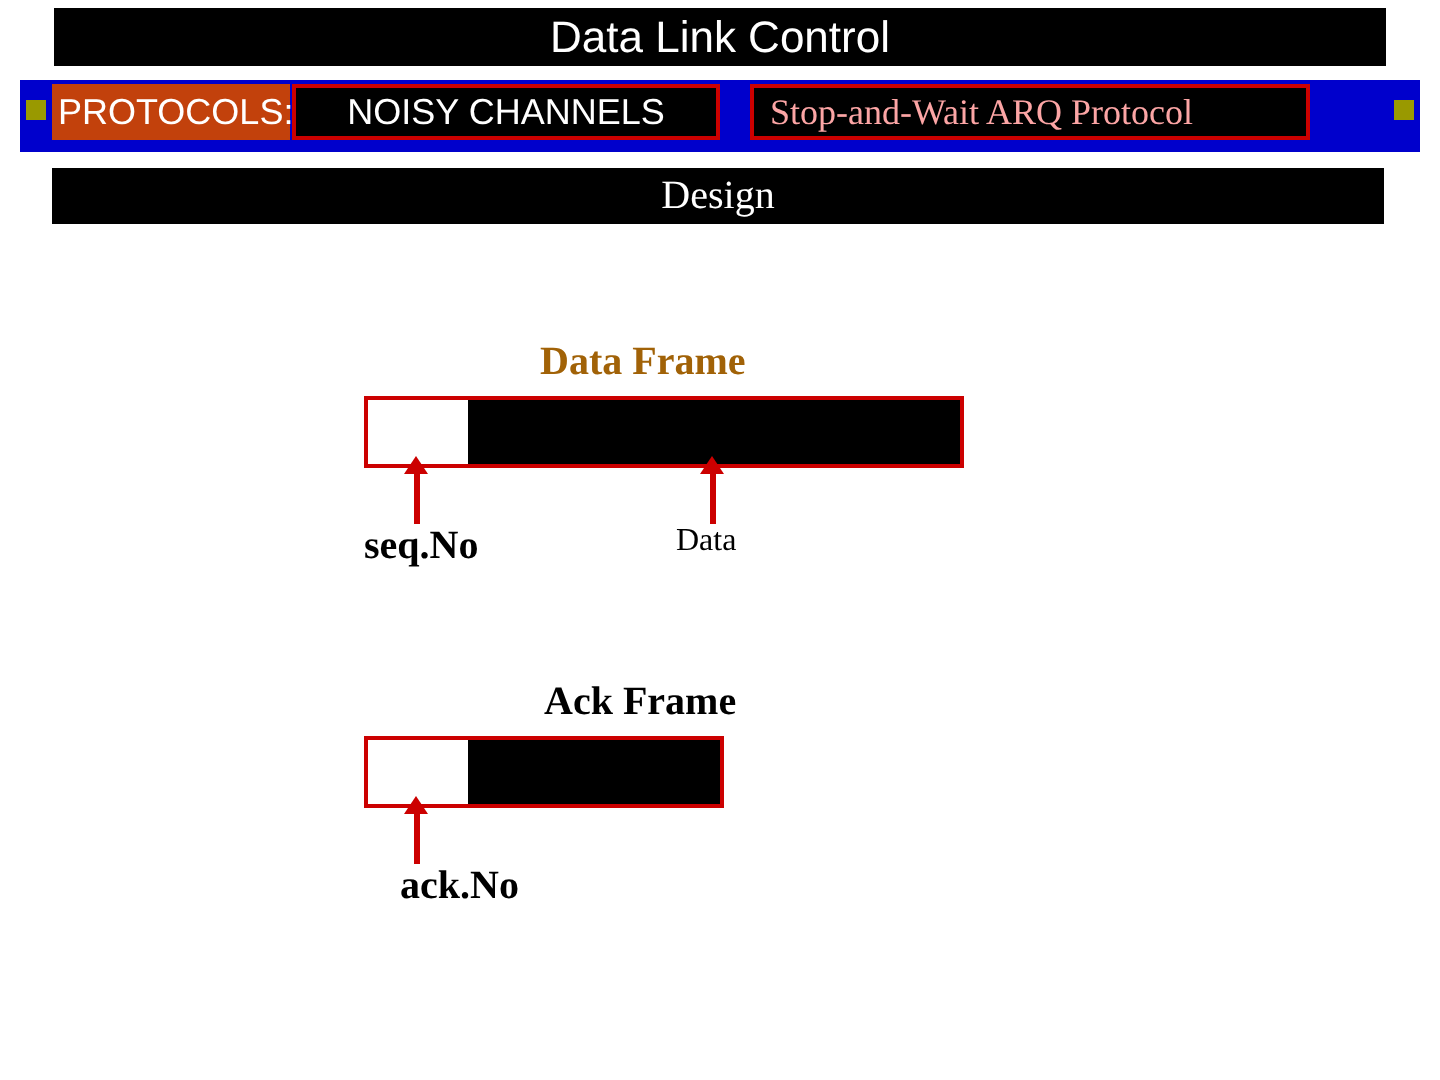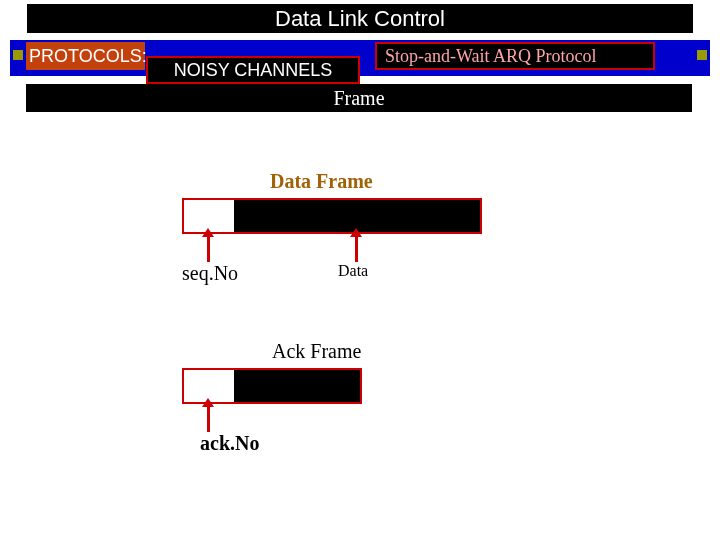--- a/index.html
+++ b/index.html
@@ -52,21 +52,21 @@
     color: #ffffff;
     font-family: Arial, Helvetica, sans-serif;
     font-size: 18px;
     line-height: 28px;
     padding-left: 3px;
     box-sizing: content-box;
   }
   .noisy-box {
     position: absolute;
     left: 146px;
-    top: 56px;
+    top: 42px;
     width: 214px;
     height: 28px;
     background: #000000;
     border: 2px solid #cc0000;
     box-sizing: border-box;
     color: #ffffff;
     font-family: Arial, Helvetica, sans-serif;
     font-size: 18px;
     line-height: 24px;
     text-align: center;
@@ -146,21 +146,21 @@
     height: 0;
     border-left: 6px solid transparent;
     border-right: 6px solid transparent;
     border-bottom: 9px solid #cc0000;
   }
   .seqno-label {
     position: absolute;
     left: 182px;
     top: 262px;
     font-size: 20px;
-    font-weight: normal;
+    font-weight: bold;
   }
   .vline-data {
     position: absolute;
     left: 355px;
     top: 234px;
     width: 3px;
     height: 28px;
     background: #cc0000;
   }
   .arrowhead-data {
@@ -178,21 +178,21 @@
     left: 338px;
     top: 262px;
     font-size: 16px;
     font-weight: normal;
   }
   .ack-frame-title {
     position: absolute;
     left: 272px;
     top: 340px;
     font-size: 20px;
-    font-weight: normal;
+    font-weight: bold;
   }
   .ack-frame-box {
     position: absolute;
     left: 182px;
     top: 368px;
     width: 180px;
     height: 36px;
     border: 2px solid #cc0000;
     box-sizing: border-box;
   }
@@ -239,21 +239,21 @@
 <div class="title-bar">Data Link Control</div>
 
 <div class="row2"></div>
 <div class="row2-bullet-left"></div>
 <div class="row2-bullet-right"></div>
 
 <div class="protocols-box">PROTOCOLS:</div>
 <div class="noisy-box">NOISY CHANNELS</div>
 <div class="stopwait-box">Stop-and-Wait ARQ Protocol</div>
 
-<div class="design-bar">Frame</div>
+<div class="design-bar">Design</div>
 
 <div class="data-frame-title">Data Frame</div>
 <div class="data-frame-box">
   <div class="data-frame-seq"></div>
   <div class="data-frame-data"></div>
 </div>
 <div class="vline-seq"></div>
 <div class="arrowhead-seq"></div>
 <div class="seqno-label">seq.No</div>
 <div class="vline-data"></div>

